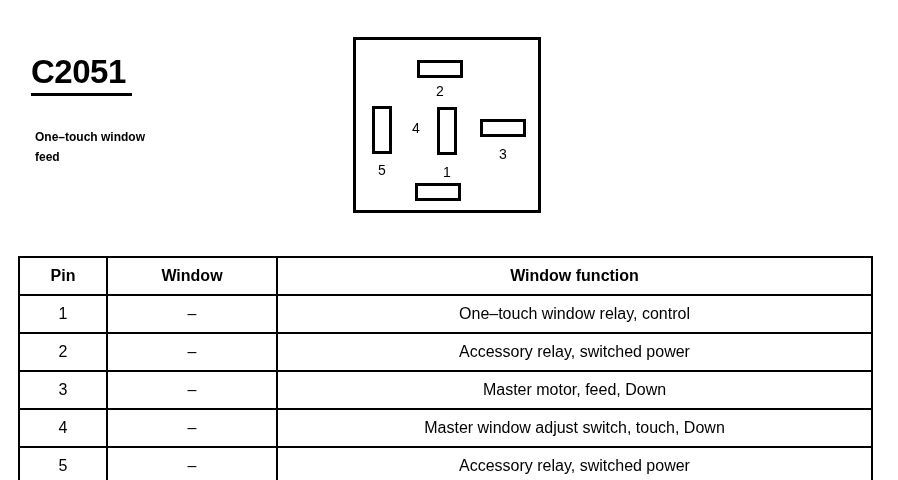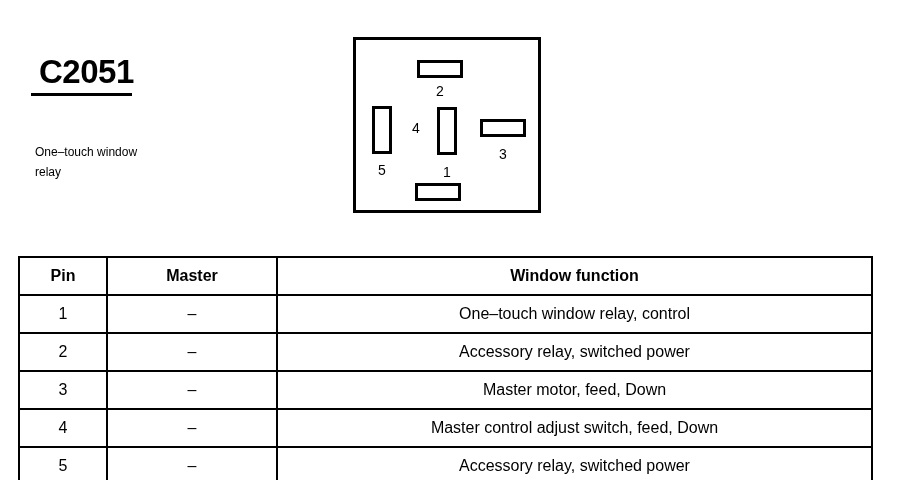--- a/index.html
+++ b/index.html
@@ -20,38 +20,37 @@
   
   #connector-title {
     position: absolute;
     left: 31px;
     top: 54px;
     font-size: 33px;
     font-weight: bold;
     letter-spacing: -0.5px;
     line-height: 36px;
     white-space: nowrap;
-    margin-left: 8px;
   }
   #title-underline {
     position: absolute;
     left: 31px;
     top: 93px;
     width: 101px;
     height: 3px;
     background: #000000;
   }
   #connector-desc {
     position: absolute;
     left: 35px;
-    top: 142px;
+    top: 127px;
     width: 175px;
     font-size: 12px;
     line-height: 20px;
-    font-weight: normal;
+    font-weight: bold;
   }
   .desc-line {
     display: block;
     white-space: nowrap;
   }
 
   
   #connector-diagram {
     position: absolute;
     left: 353px;
@@ -140,21 +139,21 @@
 </head>
 <body>
 
 <div id="page">
 
   <div id="connector-title">C2051</div>
   <div id="title-underline"></div>
 
   <div id="connector-desc">
     <span class="desc-line">One–touch window</span>
-    <span class="desc-line">relay</span>
+    <span class="desc-line">feed</span>
   </div>
 
   <div id="connector-diagram">
     <div id="connector-body"></div>
 
     <div class="cavity cavity-h" id="cavity-2"></div>
     <div class="pin-num" id="label-2">2</div>
 
     <div class="cavity cavity-v" id="cavity-5"></div>
     <div class="pin-num" id="label-5">5</div>
@@ -168,21 +167,21 @@
     <div class="pin-num" id="label-3">3</div>
 
     <div class="cavity cavity-h" id="cavity-1b"></div>
   </div>
 
   <div id="pin-table-wrap">
     <table id="pin-table">
       <thead>
         <tr>
           <th class="col-pin">Pin</th>
-          <th class="col-circuit">Master</th>
+          <th class="col-circuit">Window</th>
           <th class="col-function">Window function</th>
         </tr>
       </thead>
       <tbody>
         <tr>
           <td class="col-pin">1</td>
           <td class="col-circuit">–</td>
           <td class="col-function">One–touch window relay, control</td>
         </tr>
         <tr>
@@ -191,21 +190,21 @@
           <td class="col-function">Accessory relay, switched power</td>
         </tr>
         <tr>
           <td class="col-pin">3</td>
           <td class="col-circuit">–</td>
           <td class="col-function">Master motor, feed, Down</td>
         </tr>
         <tr>
           <td class="col-pin">4</td>
           <td class="col-circuit">–</td>
-          <td class="col-function">Master control adjust switch, feed, Down</td>
+          <td class="col-function">Master window adjust switch, touch, Down</td>
         </tr>
         <tr>
           <td class="col-pin">5</td>
           <td class="col-circuit">–</td>
           <td class="col-function">Accessory relay, switched power</td>
         </tr>
       </tbody>
     </table>
   </div>
 

